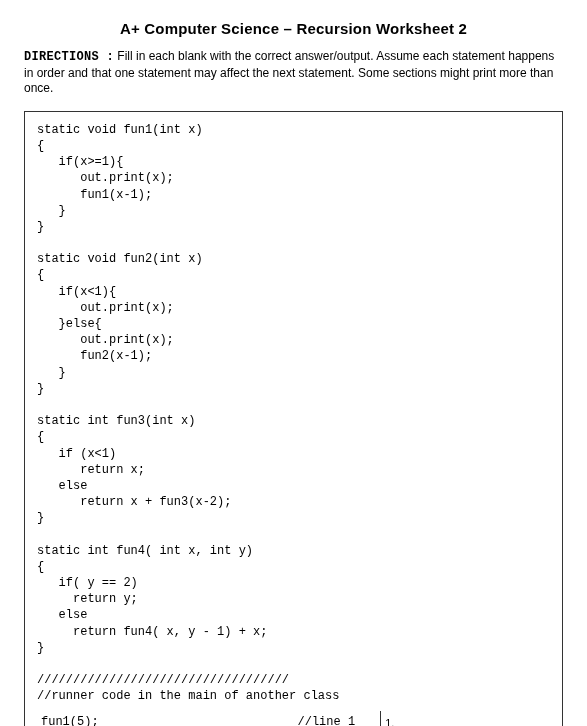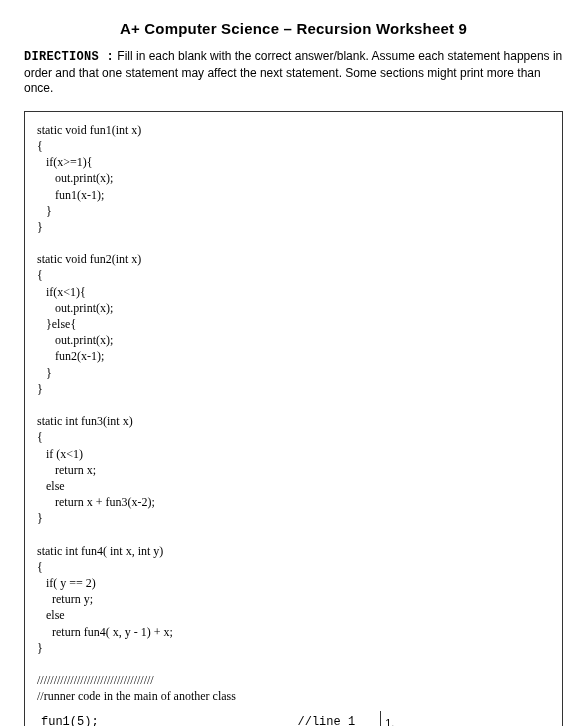--- a/index.html
+++ b/index.html
@@ -26,21 +26,21 @@
   }
   .directions b {
     letter-spacing: 0.3px;
     font-family: Liberation Mono, monospace;
   }
   .box {
     border: 1px solid #333;
     padding: 10px 12px 12px 12px;
   }
   pre.code {
-    font-family: Liberation Serif, serif;
+    font-family: Liberation Mono, monospace;
     font-size: 12px;
     line-height: 1.35;
     white-space: pre;
     margin: 0;
   }
   table.runner {
     width: 100%;
     border-collapse: collapse;
     font-family: "Courier New", Courier, monospace;
     font-size: 12px;
@@ -60,24 +60,24 @@
     font-size: 11px;
   }
   td.blank {
     width: 28%;
     border-bottom: 1px solid #333;
   }
 </style>
 </head>
 <body>
 
-<h1>A+ Computer Science – Recursion Worksheet 9</h1>
+<h1>A+ Computer Science – Recursion Worksheet 2</h1>
 
 <p class="directions">
-  <b>DIRECTIONS :</b><span> Fill in each blank with the correct answer/blank.  Assume each statement happens in order and that one statement may affect the next statement.  Some sections might print more than once.</span>
+  <b>DIRECTIONS :</b><span> Fill in each blank with the correct answer/output.  Assume each statement happens in order and that one statement may affect the next statement.  Some sections might print more than once.</span>
 </p>
 
 <div class="box">
   <pre class="code">static void fun1(int x)
 {
    if(x&gt;=1){
       out.print(x);
       fun1(x-1);
    }
 }

